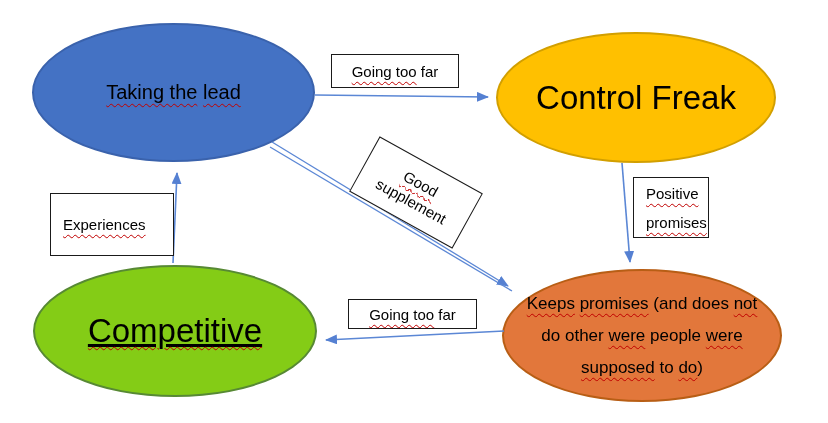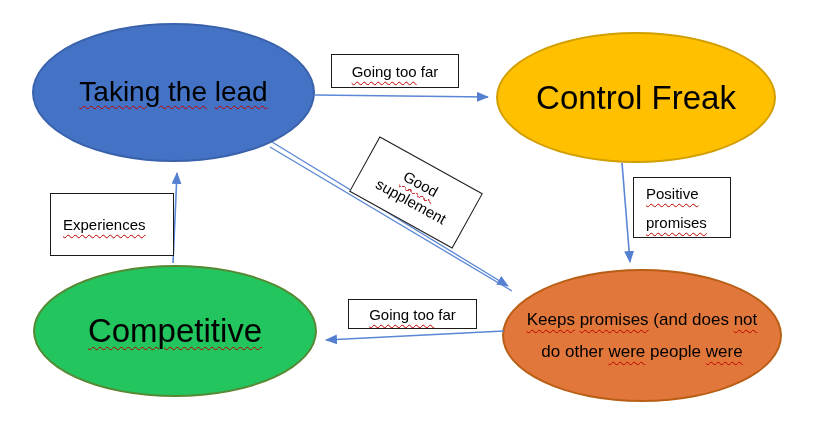--- a/index.html
+++ b/index.html
@@ -14,23 +14,23 @@
   .node{
     position:absolute;
     border-radius:50%;
     display:flex;align-items:center;justify-content:center;
     text-align:center;
     box-sizing:border-box;
     z-index:1;
   }
   .node-blue  {background:#4472C4;border:2.5px solid #3A62AC;}
   .node-yellow{background:#FFC000;border:2.5px solid #D29F00;}
-  .node-green {background:#22c55e;border:2.5px solid #578934;}
+  .node-green {background:#84cc16;border:2.5px solid #578934;text-decoration:underline;}
   .node-orange{background:#E2773B;border:2.5px solid #B85E15;}
-  .node-title{font-size:28px;line-height:1.15;white-space:nowrap;}
+  .node-title{font-size:20px;line-height:1.15;white-space:nowrap;}
   .node-title-lg{font-size:33px;line-height:1.15;white-space:nowrap;}
   .node-body{font-size:17px;line-height:32px;}
   .node-body .tline{white-space:nowrap;}
   .arrow-layer{position:absolute;left:0;top:0;z-index:2;}
   .labelbox{
     position:absolute;
     background:#ffffff;
     border:1.6px solid #1a1a1a;
     box-sizing:border-box;
     font-size:15px;
@@ -79,33 +79,34 @@
   </div>
 
   <div class="node node-green" style="left:33px;top:265px;width:284px;height:132px;">
     <div class="node-title-lg"><span class="sq">Competitive</span></div>
   </div>
 
   <div class="node node-orange" style="left:502px;top:269px;width:280px;height:133px;">
     <div class="node-body">
       <div class="tline"><span class="sq">Keeps</span><span> </span><span class="sq">promises</span><span> (and does </span><span class="sq">not</span></div>
       <div class="tline"><span>do other </span><span class="sq">were</span><span> people </span><span class="sq">were</span></div>
+      <div class="tline"><span class="sq">supposed</span><span> to </span><span class="sq">do</span><span>)</span></div>
     </div>
   </div>
 
   <div class="labelbox center" style="left:331px;top:54px;width:128px;height:34px;">
     <div class="tline"><span class="sq">Going too</span><span> far</span></div>
   </div>
 
   <div class="labelbox center tight rotated" style="left:357px;top:161px;width:118px;height:63px;">
     <div class="tline"><span class="sq">Good</span></div>
     <div class="tline"><span>supplement</span></div>
   </div>
 
-  <div class="labelbox leftpad" style="left:633px;top:177px;width:98px;height:61px;">
+  <div class="labelbox leftpad" style="left:633px;top:177px;width:76px;height:61px;">
     <div class="tline"><span class="sq">Positive</span></div>
     <div class="tline"><span class="sq">promises</span></div>
   </div>
 
   <div class="labelbox leftpad" style="left:50px;top:193px;width:124px;height:63px;">
     <div class="tline"><span class="sq">Experiences</span></div>
   </div>
 
   <div class="labelbox center" style="left:348px;top:299px;width:129px;height:30px;">
     <div class="tline"><span class="sq">Going too</span><span> far</span></div>

